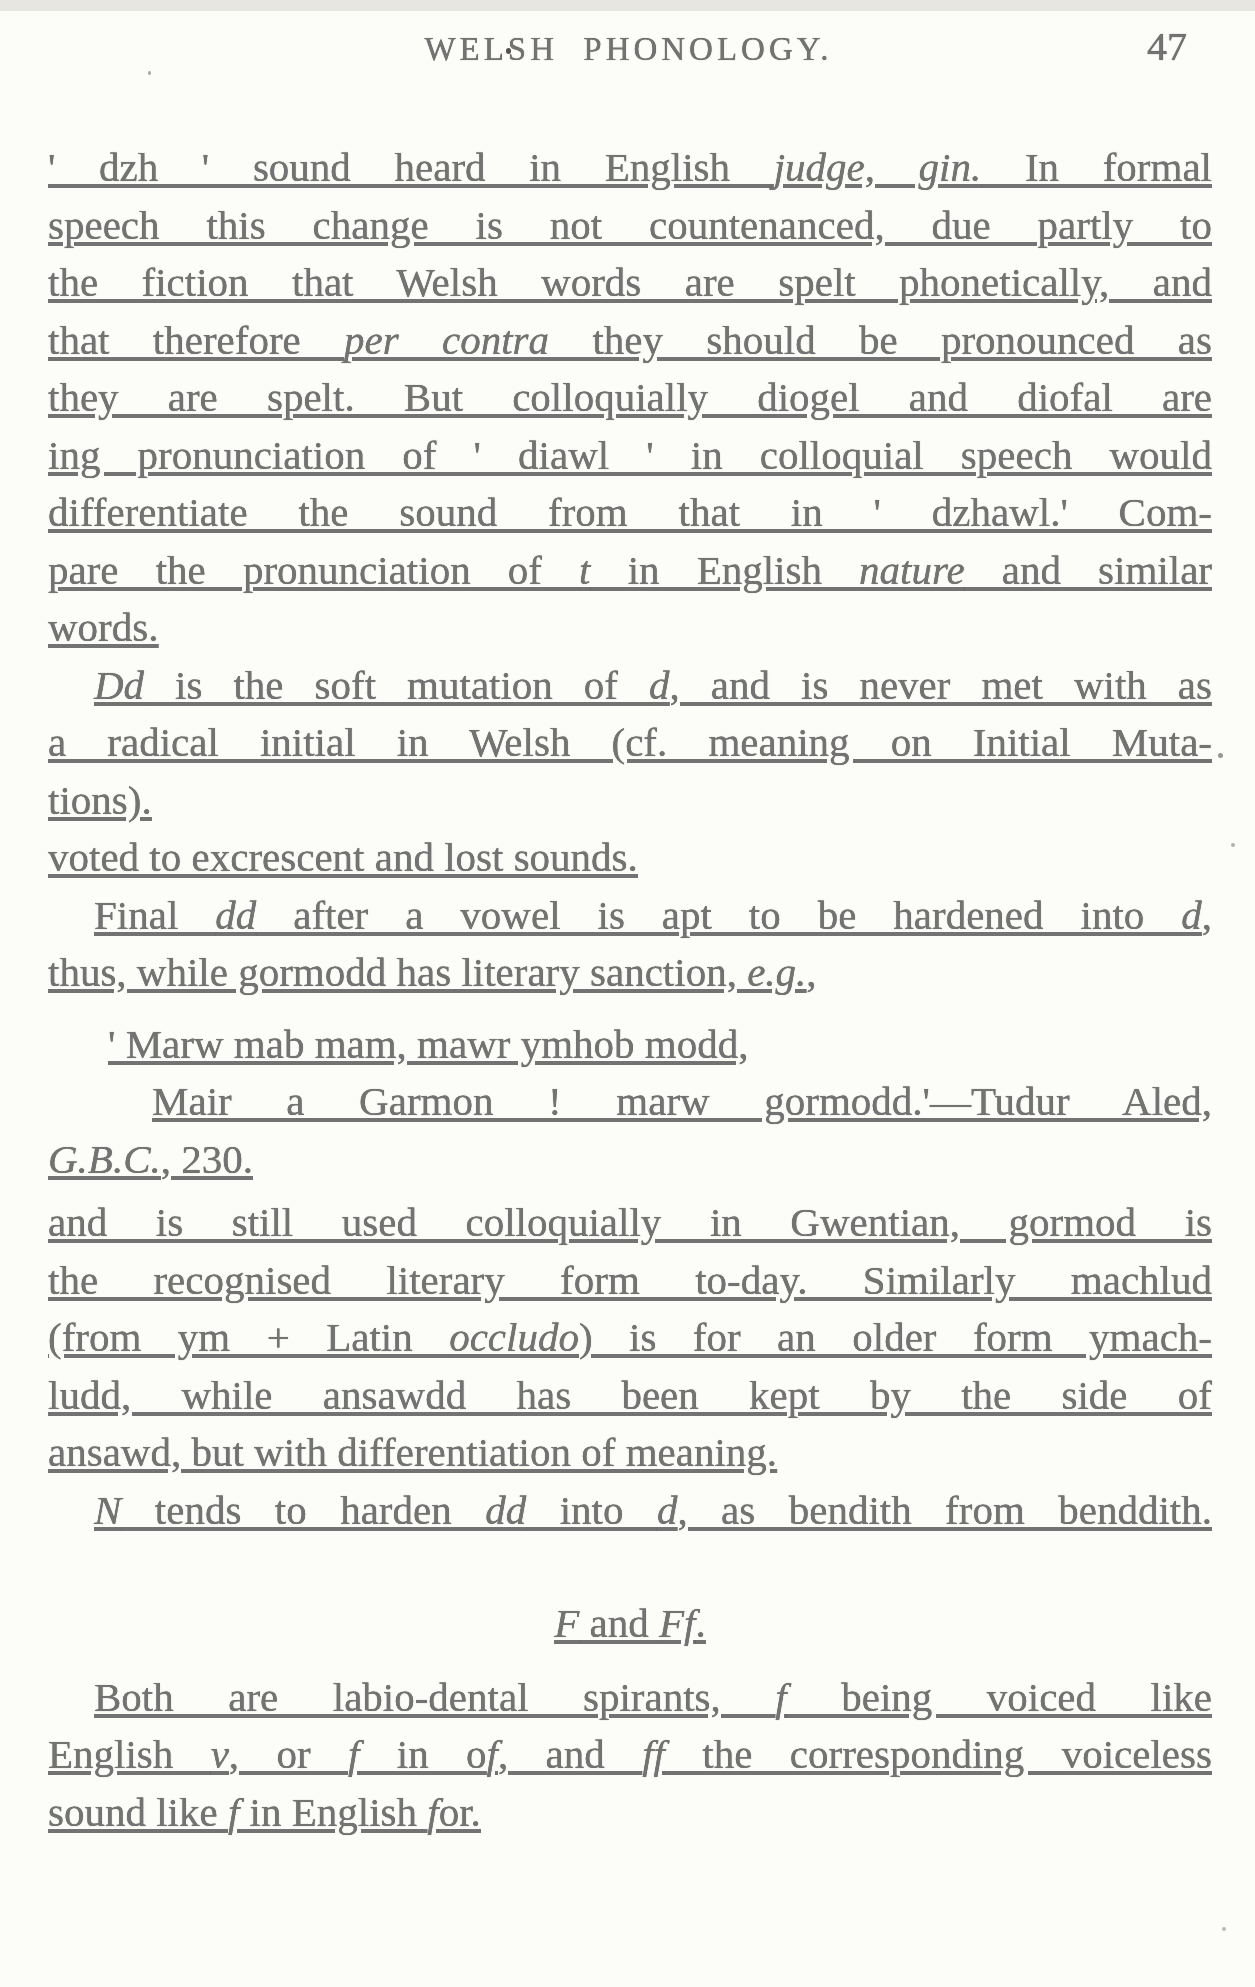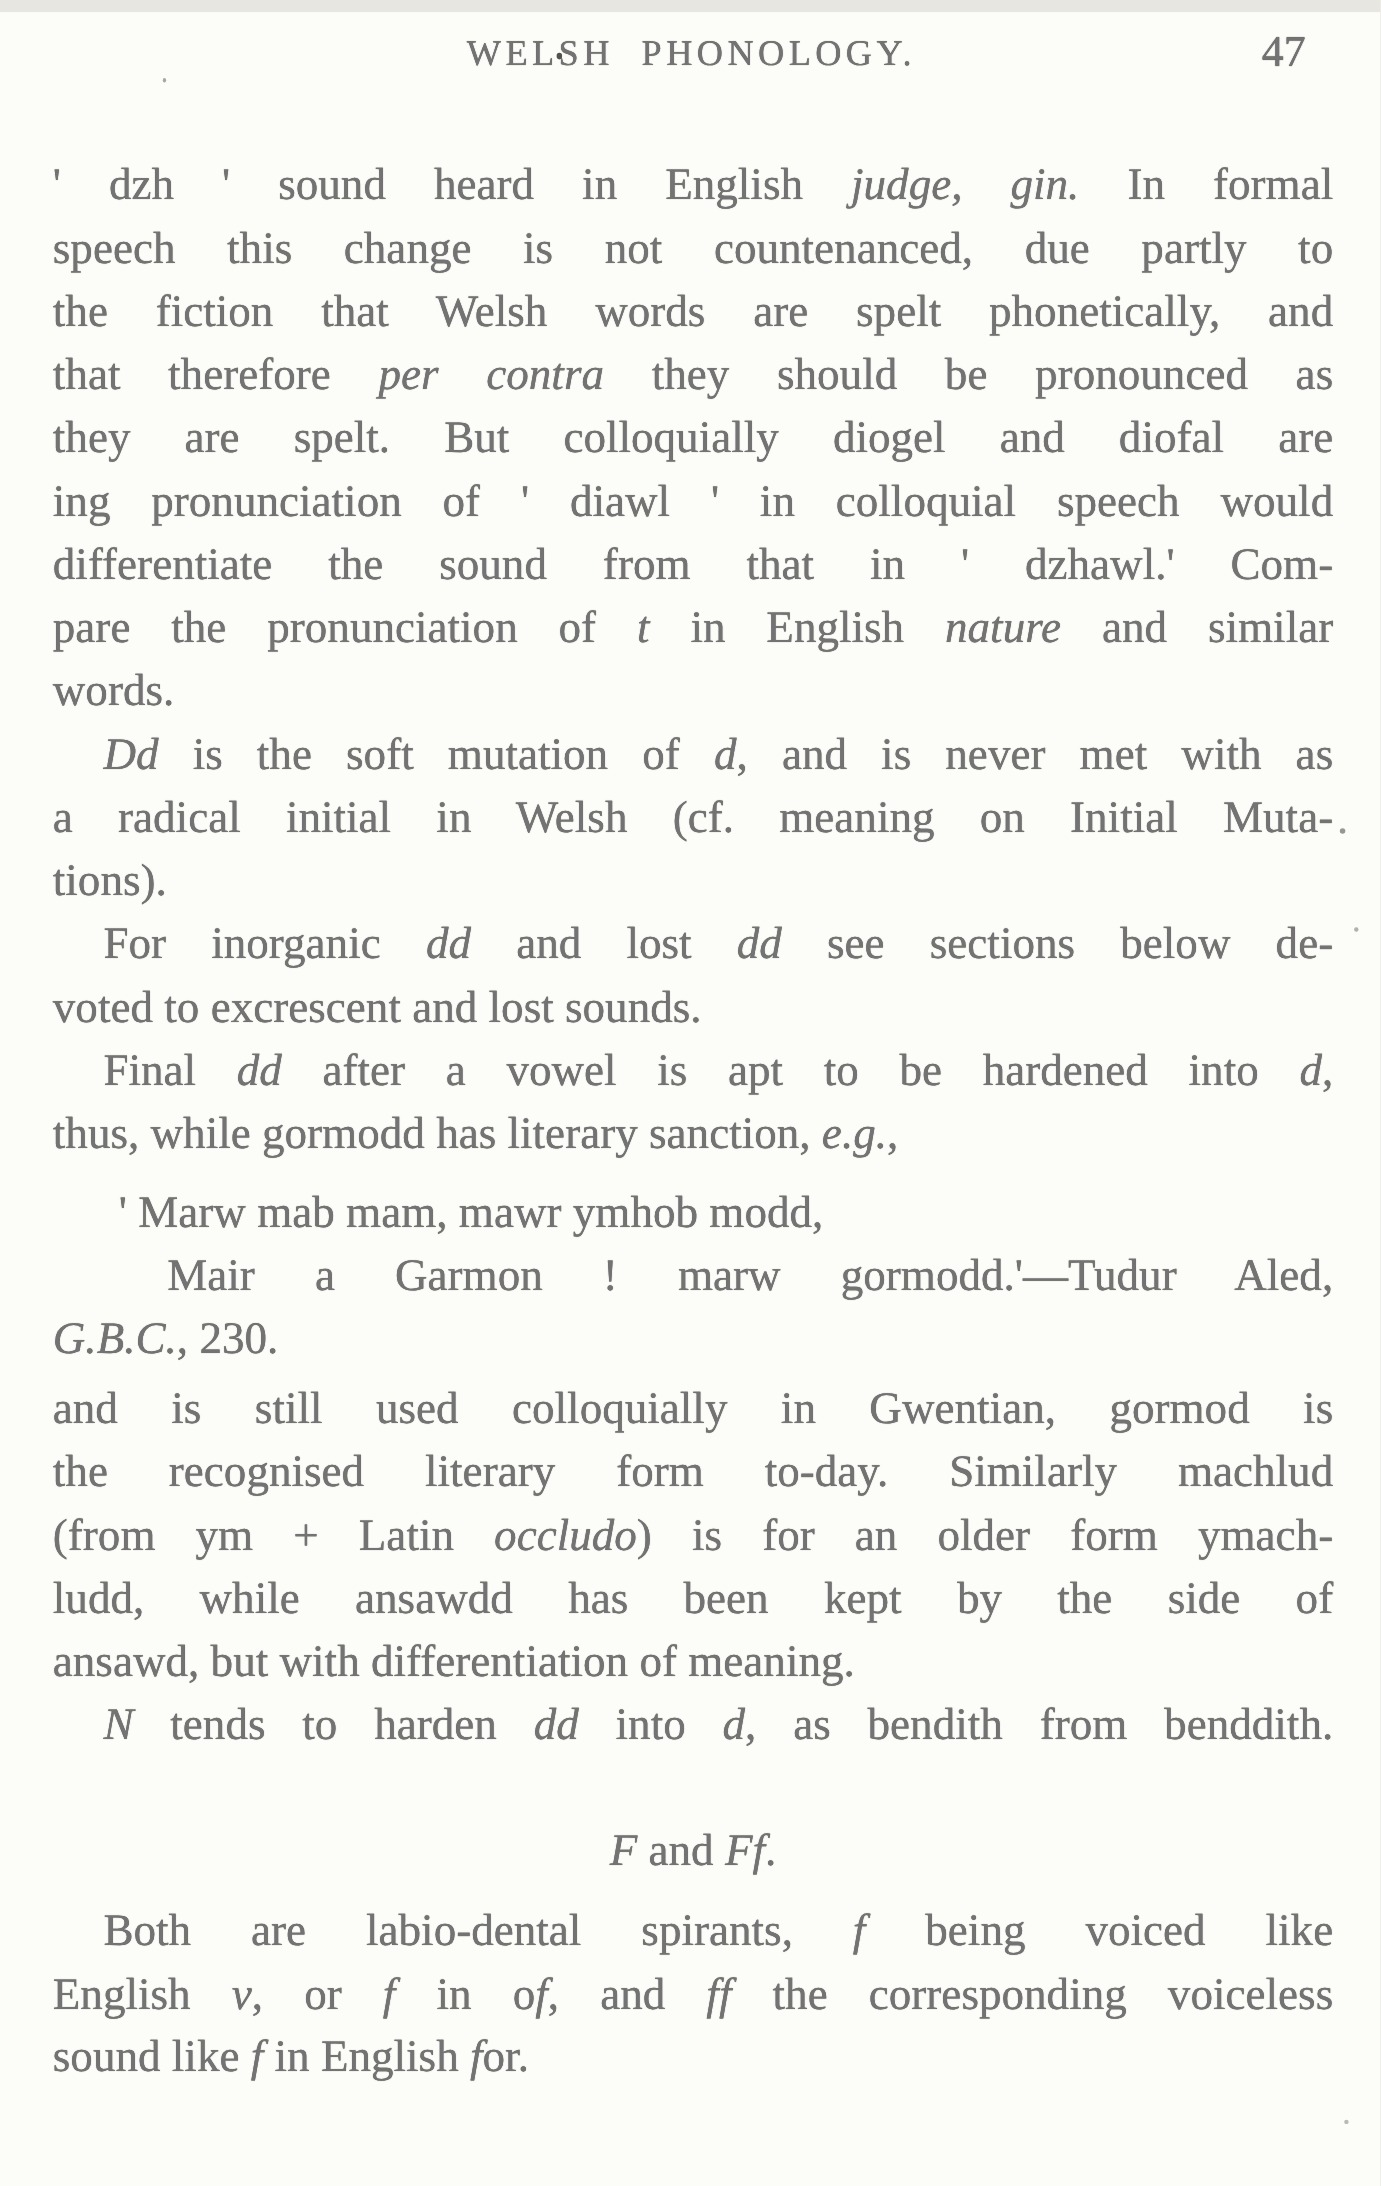--- a/index.html
+++ b/index.html
@@ -36,21 +36,21 @@
   }
   
   .text-block {
     position: absolute;
     top: 128px; left: 48px;
     width: 1164px;
     font-size: 41px;
     line-height: 57.5px;
     text-shadow: 0 0 0.7px rgba(22,19,15,0.75);
   }
-  .line { min-height: 57.5px; }
+  .line { min-height: 57.5px; text-decoration: underline; }
   .a-j { text-align: justify; text-align-last: justify; }
   .a-l { text-align: left; }
   .a-c { text-align: center; text-align-last: center; }
   .ind { text-indent: 46px; }
   .q1 { padding-left: 60px; }
   .q2 { padding-left: 104px; }
   .sp-quote { margin-top: 14px; }
   .sp-after-quote { margin-top: 6px; }
   .sp-head { margin-top: 56px; margin-bottom: 16px; }
   em { font-style: italic; }
@@ -81,21 +81,20 @@
       <div class="line a-j"><span>the fiction that Welsh words are spelt phonetically, and</span></div>
       <div class="line a-j"><span>that therefore </span><em>per contra</em><span> they should be pronounced as</span></div>
       <div class="line a-j"><span>they are spelt. But colloquially diogel and diofal are</span></div>
       <div class="line a-j"><span>ing pronunciation of ' diawl ' in colloquial speech would</span></div>
       <div class="line a-j"><span>differentiate the sound from that in ' dzhawl.' Com-</span></div>
       <div class="line a-j"><span>pare the pronunciation of </span><em>t</em><span> in English </span><em>nature</em><span> and similar</span></div>
       <div class="line a-l"><span>words.</span></div>
       <div class="line a-j ind"><em>Dd</em><span> is the soft mutation of </span><em>d</em><span>, and is never met with as</span></div>
       <div class="line a-j"><span>a radical initial in Welsh (cf. meaning on Initial Muta-</span></div>
       <div class="line a-l"><span>tions).</span></div>
-      <div class="line a-j ind"><span>For inorganic </span><em>dd</em><span> and lost </span><em>dd</em><span> see sections below de-</span></div>
       <div class="line a-l"><span>voted to excrescent and lost sounds.</span></div>
       <div class="line a-j ind"><span>Final </span><em>dd</em><span> after a vowel is apt to be hardened into </span><em>d</em><span>,</span></div>
       <div class="line a-l"><span>thus, while gormodd has literary sanction, </span><em>e.g.</em><span>,</span></div>
       <div class="line a-l q1 sp-quote"><span>' Marw mab mam, mawr ymhob modd,</span></div>
       <div class="line a-j q2"><span>Mair a Garmon ! marw gormodd.'—Tudur Aled,</span></div>
       <div class="line a-l"><em>G.B.C.</em><span>, 230.</span></div>
       <div class="line a-j sp-after-quote"><span>and is still used colloquially in Gwentian, gormod is</span></div>
       <div class="line a-j"><span>the recognised literary form to-day. Similarly machlud</span></div>
       <div class="line a-j"><span>(from ym + Latin </span><em>occludo</em><span>) is for an older form ymach-</span></div>
       <div class="line a-j"><span>ludd, while ansawdd has been kept by the side of</span></div>

